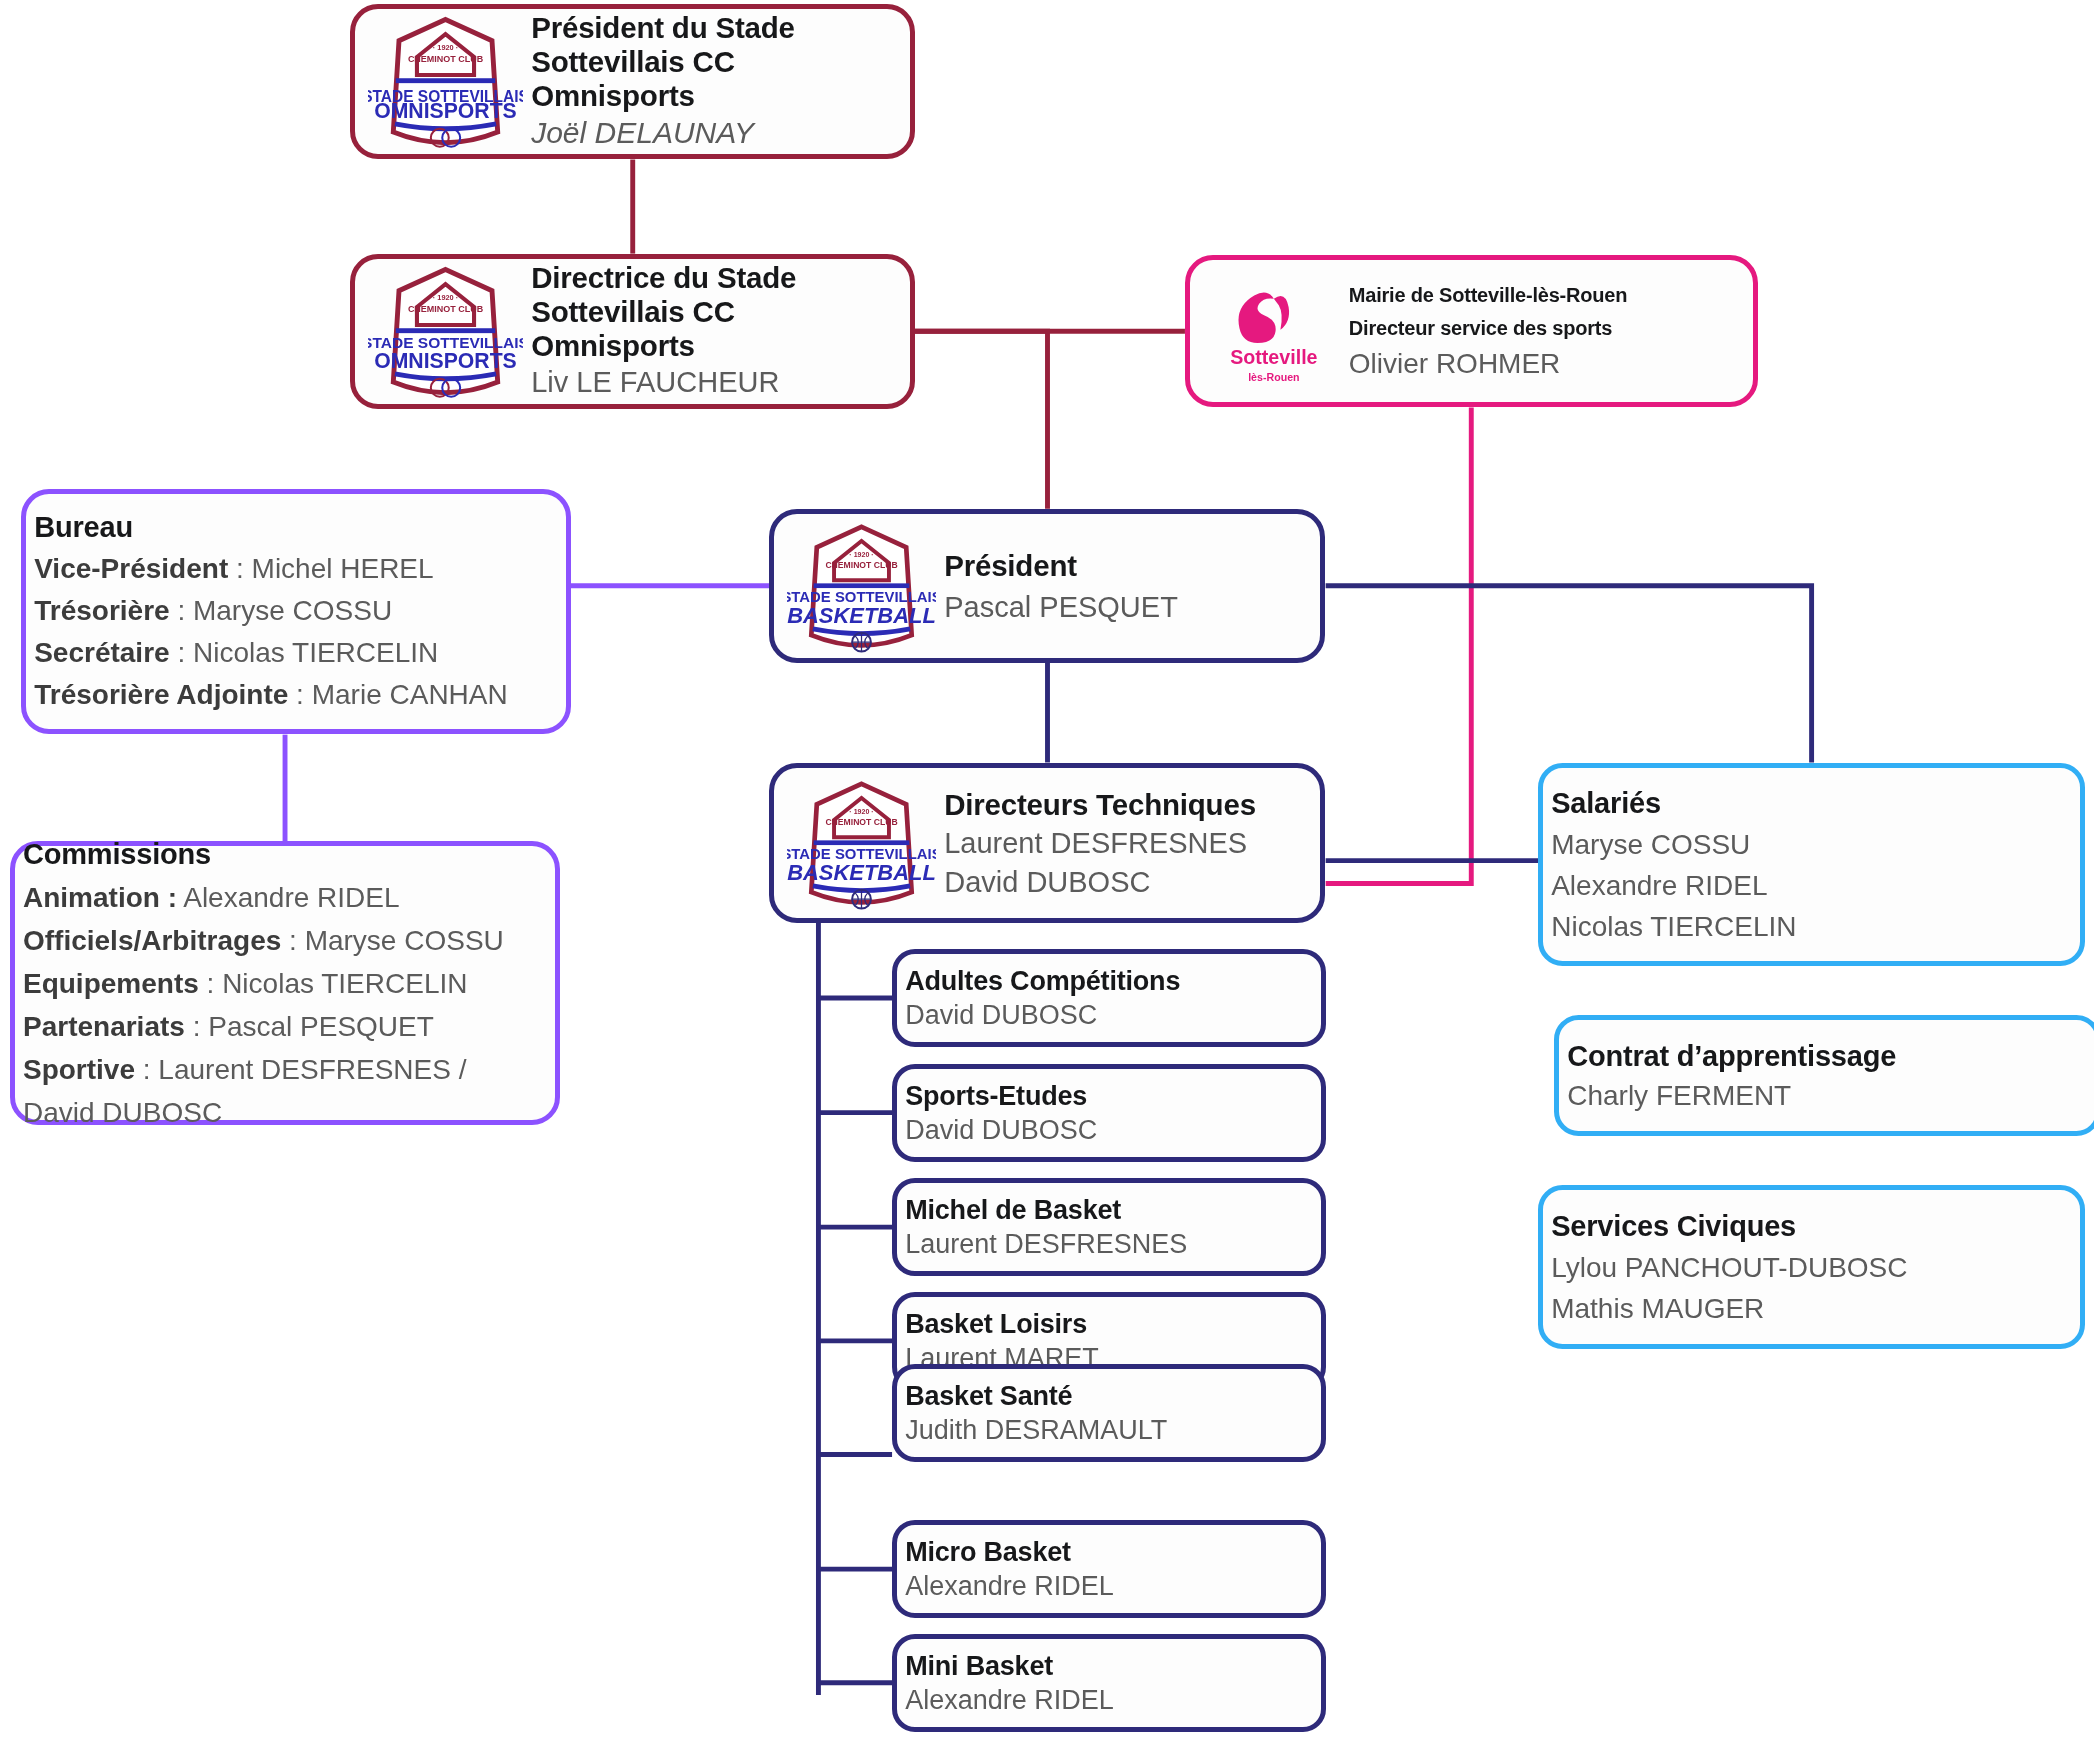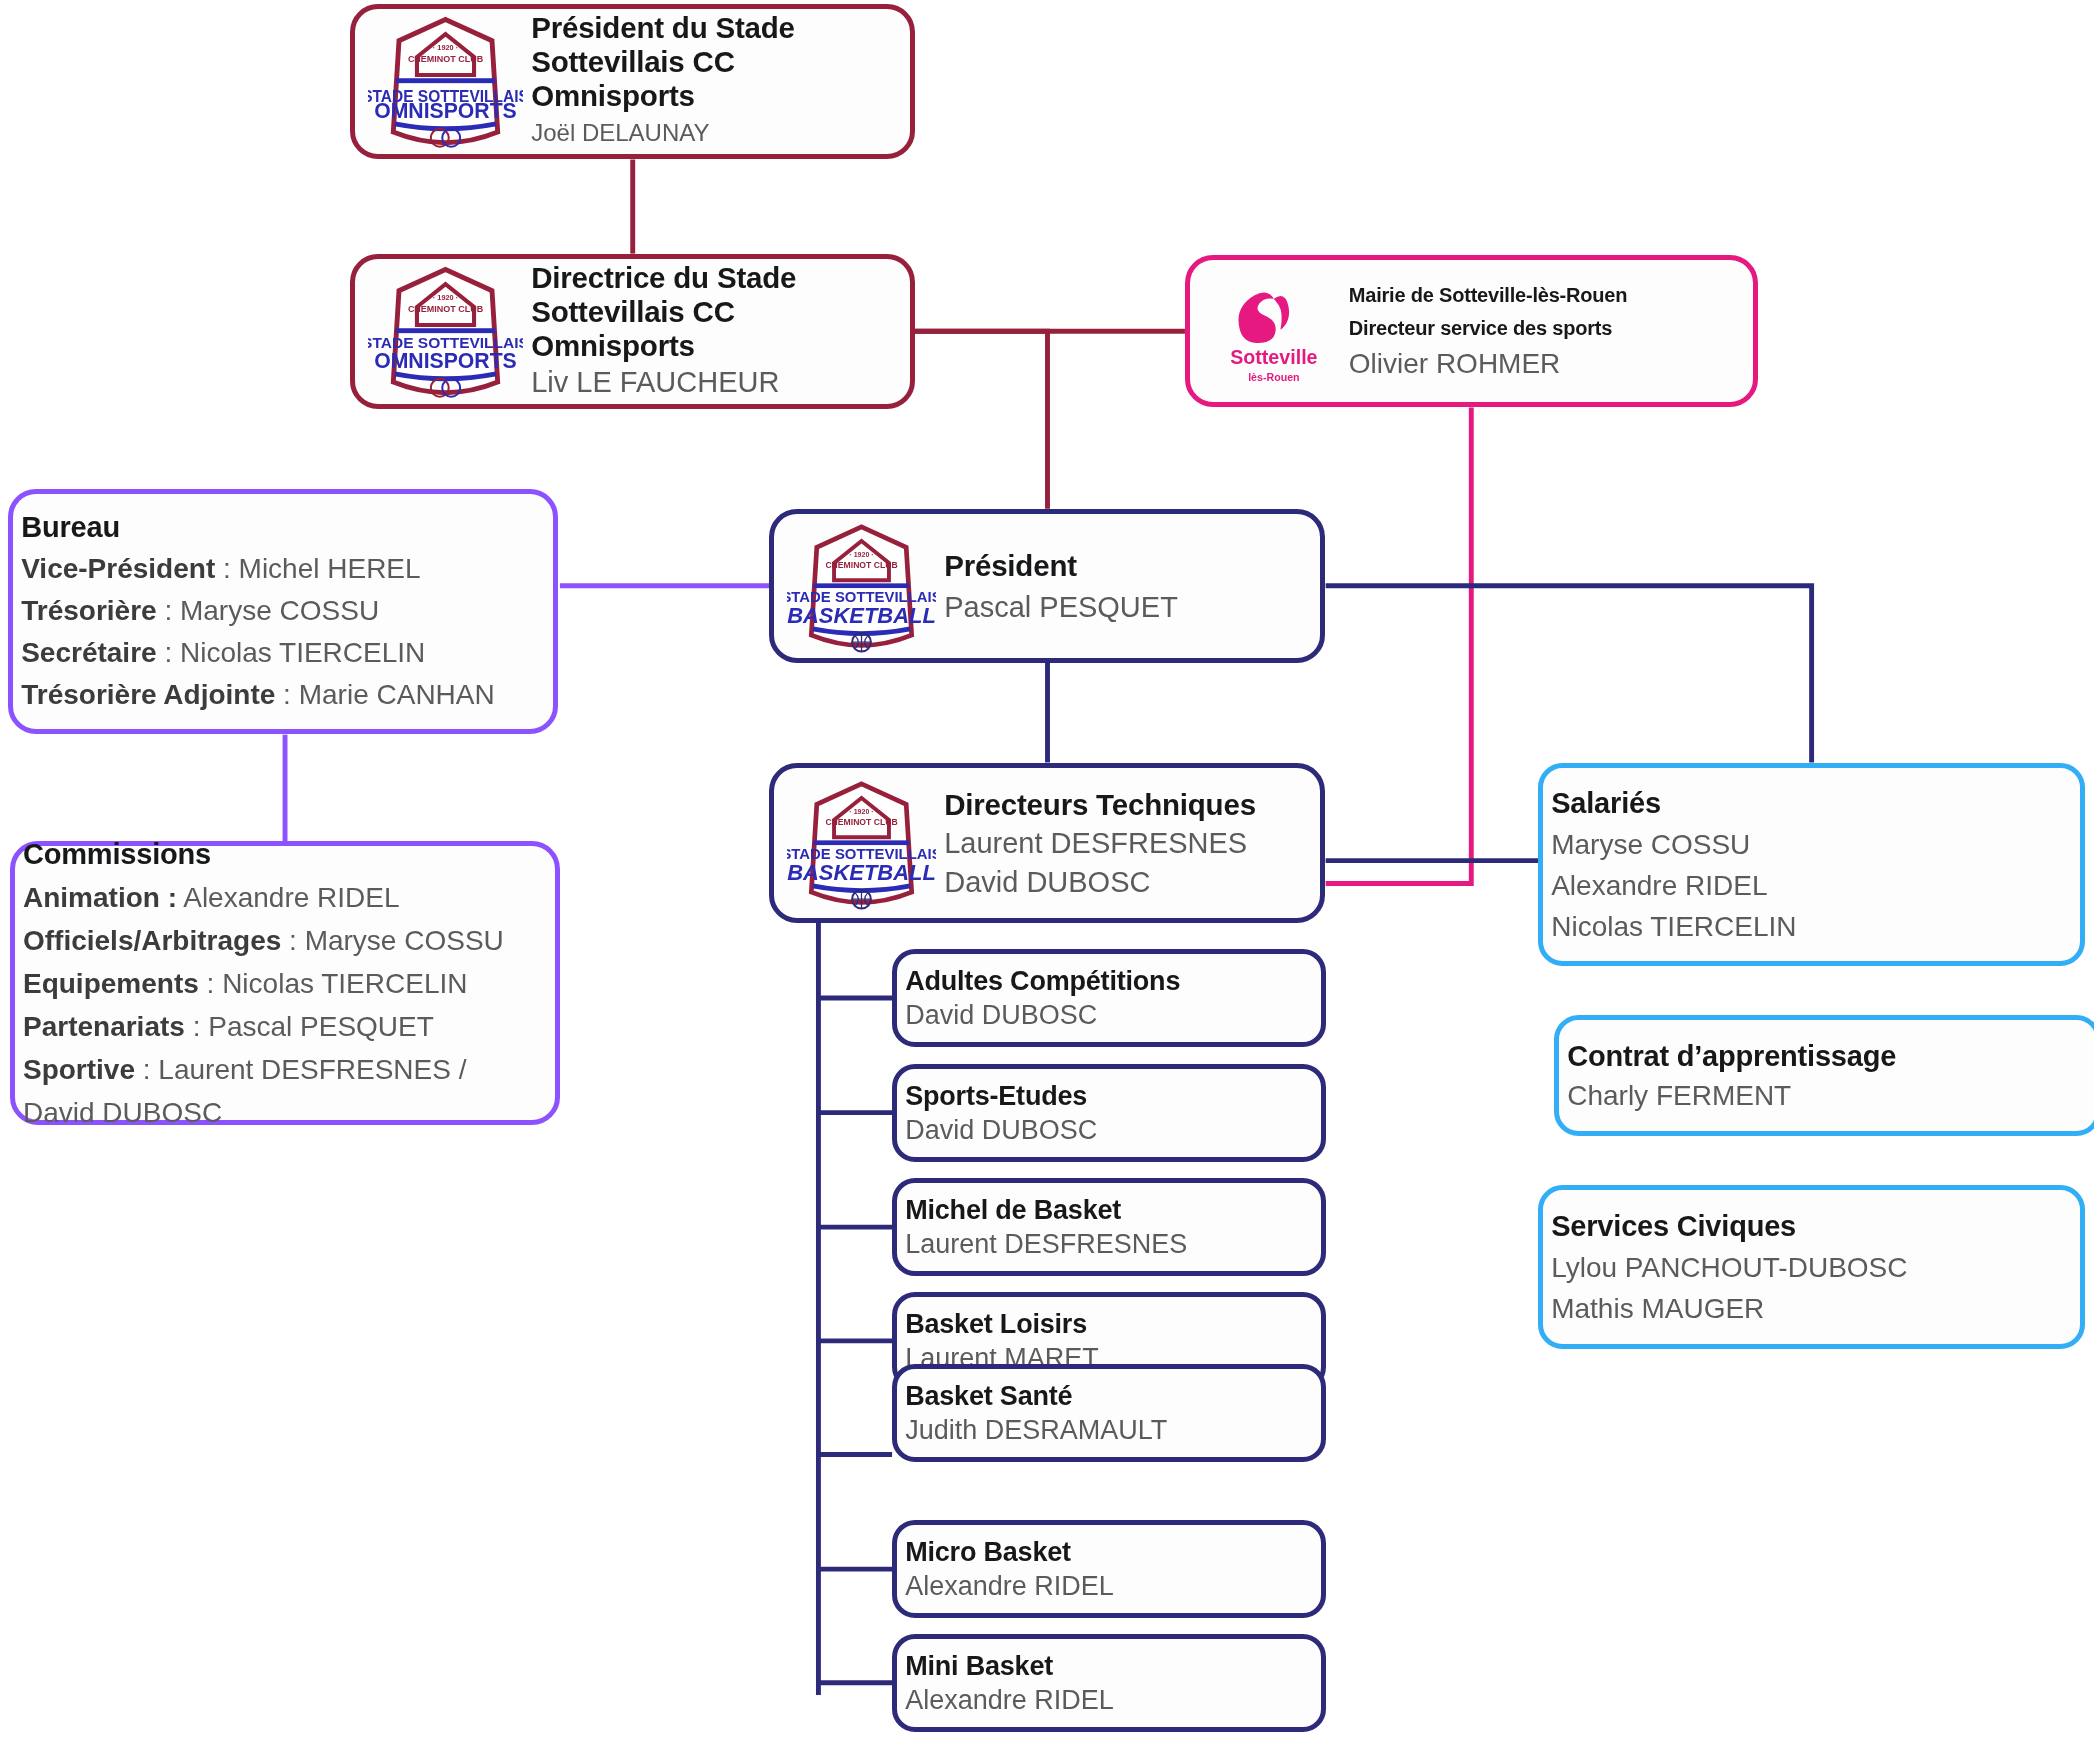--- a/index.html
+++ b/index.html
@@ -30,31 +30,31 @@
   .c-navy{border-color:#2e2a7a;border-width:5.7px;}
   .c-blue{border-color:#31aef5;border-width:5.7px;}
 
   .logo{width:155px;height:141px;flex:0 0 155px;margin-left:13px;}
   .logo.small{width:149px;height:137px;flex:0 0 149px;}
   .logo-mairie{width:131px;height:115px;flex:0 0 131px;margin-left:19.6px;}
 
   
   #n-president-omni{left:350px;top:4.1px;width:565px;height:155px;}
   #n-president-omni .title{font-size:29.5px;line-height:34px;}
-  #n-president-omni .sub{font-size:24px;line-height:39px;}
+  #n-president-omni .sub{font-size:30px;line-height:39px;font-style:italic;}
 
   #n-directrice-omni{left:350px;top:254px;width:565px;height:155px;}
   #n-directrice-omni .title{font-size:29.5px;line-height:34px;}
   #n-directrice-omni .sub{font-size:29px;line-height:39px;}
 
   #n-mairie{left:1185px;top:255px;width:573px;height:152px;}
   #n-mairie .title{font-size:20px;line-height:33px;}
   #n-mairie .sub{font-size:28px;line-height:38px;}
 
-  #n-bureau{left:8px;top:489px;width:550px;height:245px;}
+  #n-bureau{left:21px;top:489px;width:550px;height:245px;}
   #n-bureau .title{font-size:29px;line-height:41px;}
   #n-bureau .sub{font-size:28px;line-height:42px;}
 
   #n-commissions{left:9.8px;top:841px;width:550px;height:284px;}
   #n-commissions .title{font-size:29px;line-height:43px;}
   #n-commissions .sub{font-size:28px;line-height:43px;}
 
   #n-pres-basket{left:769px;top:509px;width:556px;height:154px;}
   #n-pres-basket .title{font-size:29.5px;line-height:43px;}
   #n-pres-basket .sub{font-size:29px;line-height:41px;}

